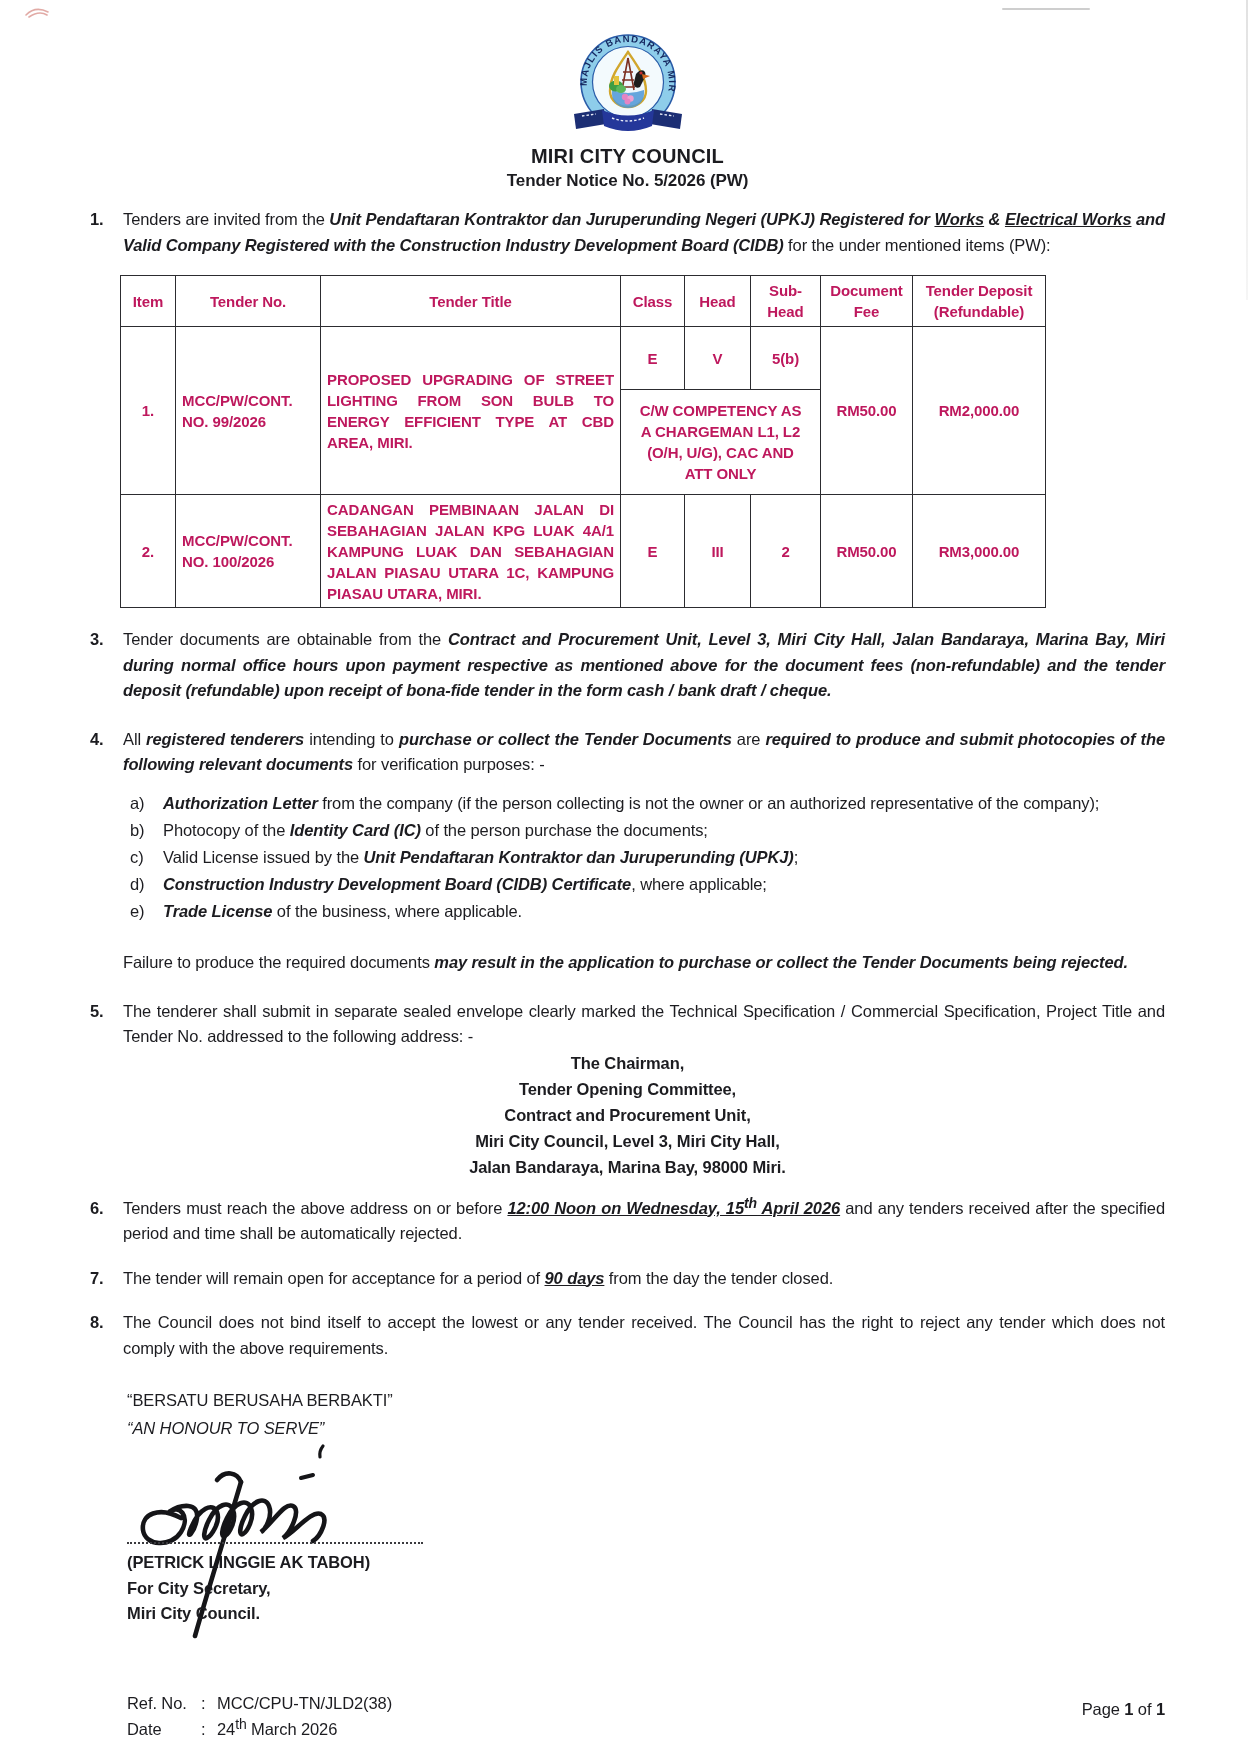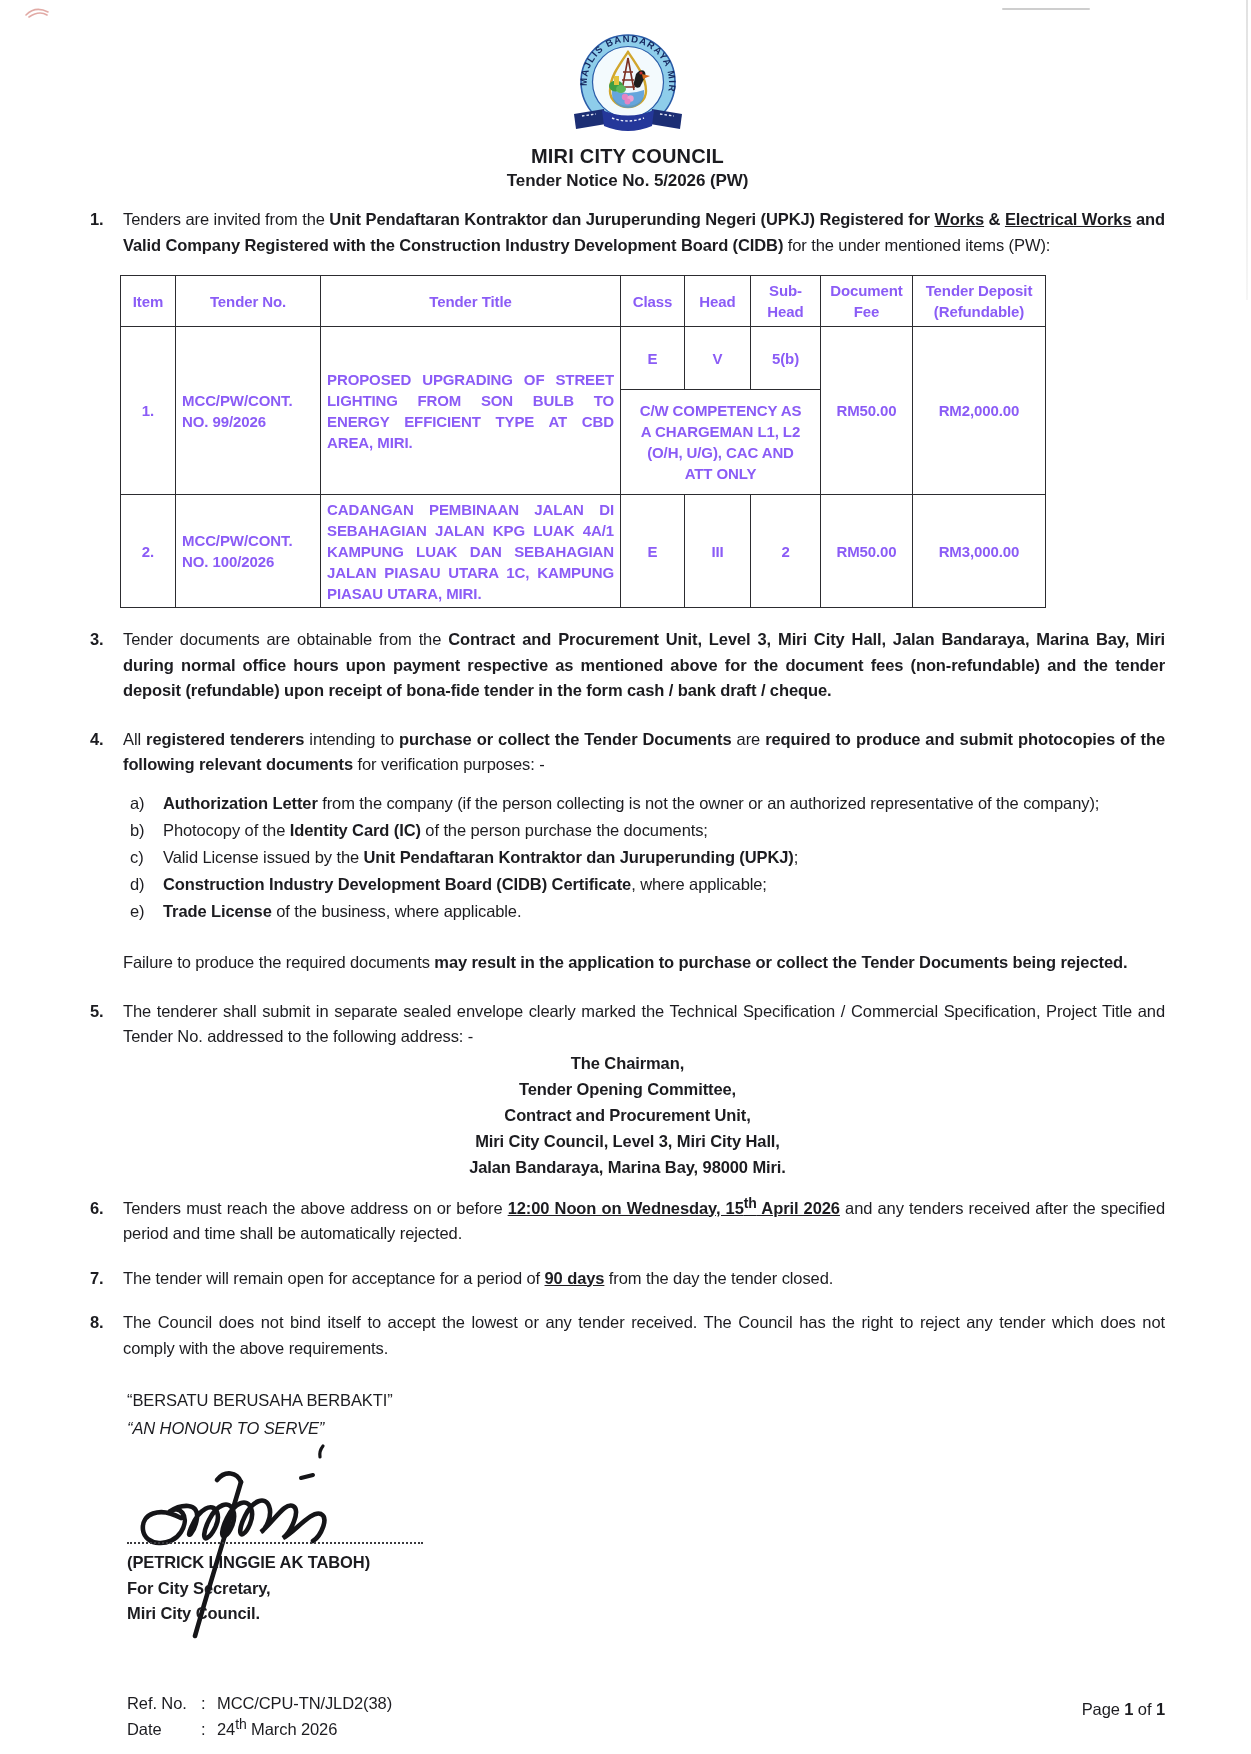--- a/index.html
+++ b/index.html
@@ -10,40 +10,40 @@
     box-sizing:border-box;
     padding:30px 86px 0 90px;
     font-family:"Liberation Sans", sans-serif;
     color:#1c1c20;
     font-size:16.5px;
     line-height:25.5px;
     letter-spacing:-0.1px;
     overflow:hidden;
     margin:0 auto;
   }
-  .b{font-weight:700;}
+  .b{font-weight:700;font-style:italic;}
   .u{text-decoration:underline;}
   .i{font-style:italic;}
   sup{font-size:14px;line-height:0;}
 
   
   .doc-header{text-align:center;}
   .logo-wrap{display:flex;justify-content:center;margin-bottom:2px;}
   .council-name{font-weight:700;font-size:20px;line-height:24px;letter-spacing:.2px;}
   .notice-title{font-weight:700;font-size:17px;line-height:26px;}
 
   
   .para{display:flex;margin-top:19px;}
   .para .num{font-weight:700;width:33px;flex-shrink:0;}
   .para .ptext{flex:1;text-align:justify;}
   .plain-indent{margin-left:33px;text-align:justify;}
 
   
   .tender-table{border-collapse:collapse;margin:17px 0 6px 30px;table-layout:fixed;width:925px;
-    font-size:15px;font-weight:700;line-height:21px;letter-spacing:-0.1px;color:#8b5cf6;}
+    font-size:15px;font-weight:700;line-height:21px;letter-spacing:-0.1px;color:#be185d;}
   .tender-table th,.tender-table td{border:1.6px solid #2c2c30;padding:3px 6px;vertical-align:middle;}
   .tender-table th{text-align:center;font-weight:700;height:44px;}
   .th-subhead{white-space:pre-line;}
   .cell-center{text-align:center;}
   .cell-title{text-align:justify;padding:6px 9px;}
   .cell-tno{text-align:left;padding-left:9px;}
   .r1a td{height:56px;}
   .r1b td{height:96px;text-align:center;padding:4px 12px;}
   .r2 td{height:106px;}
 

